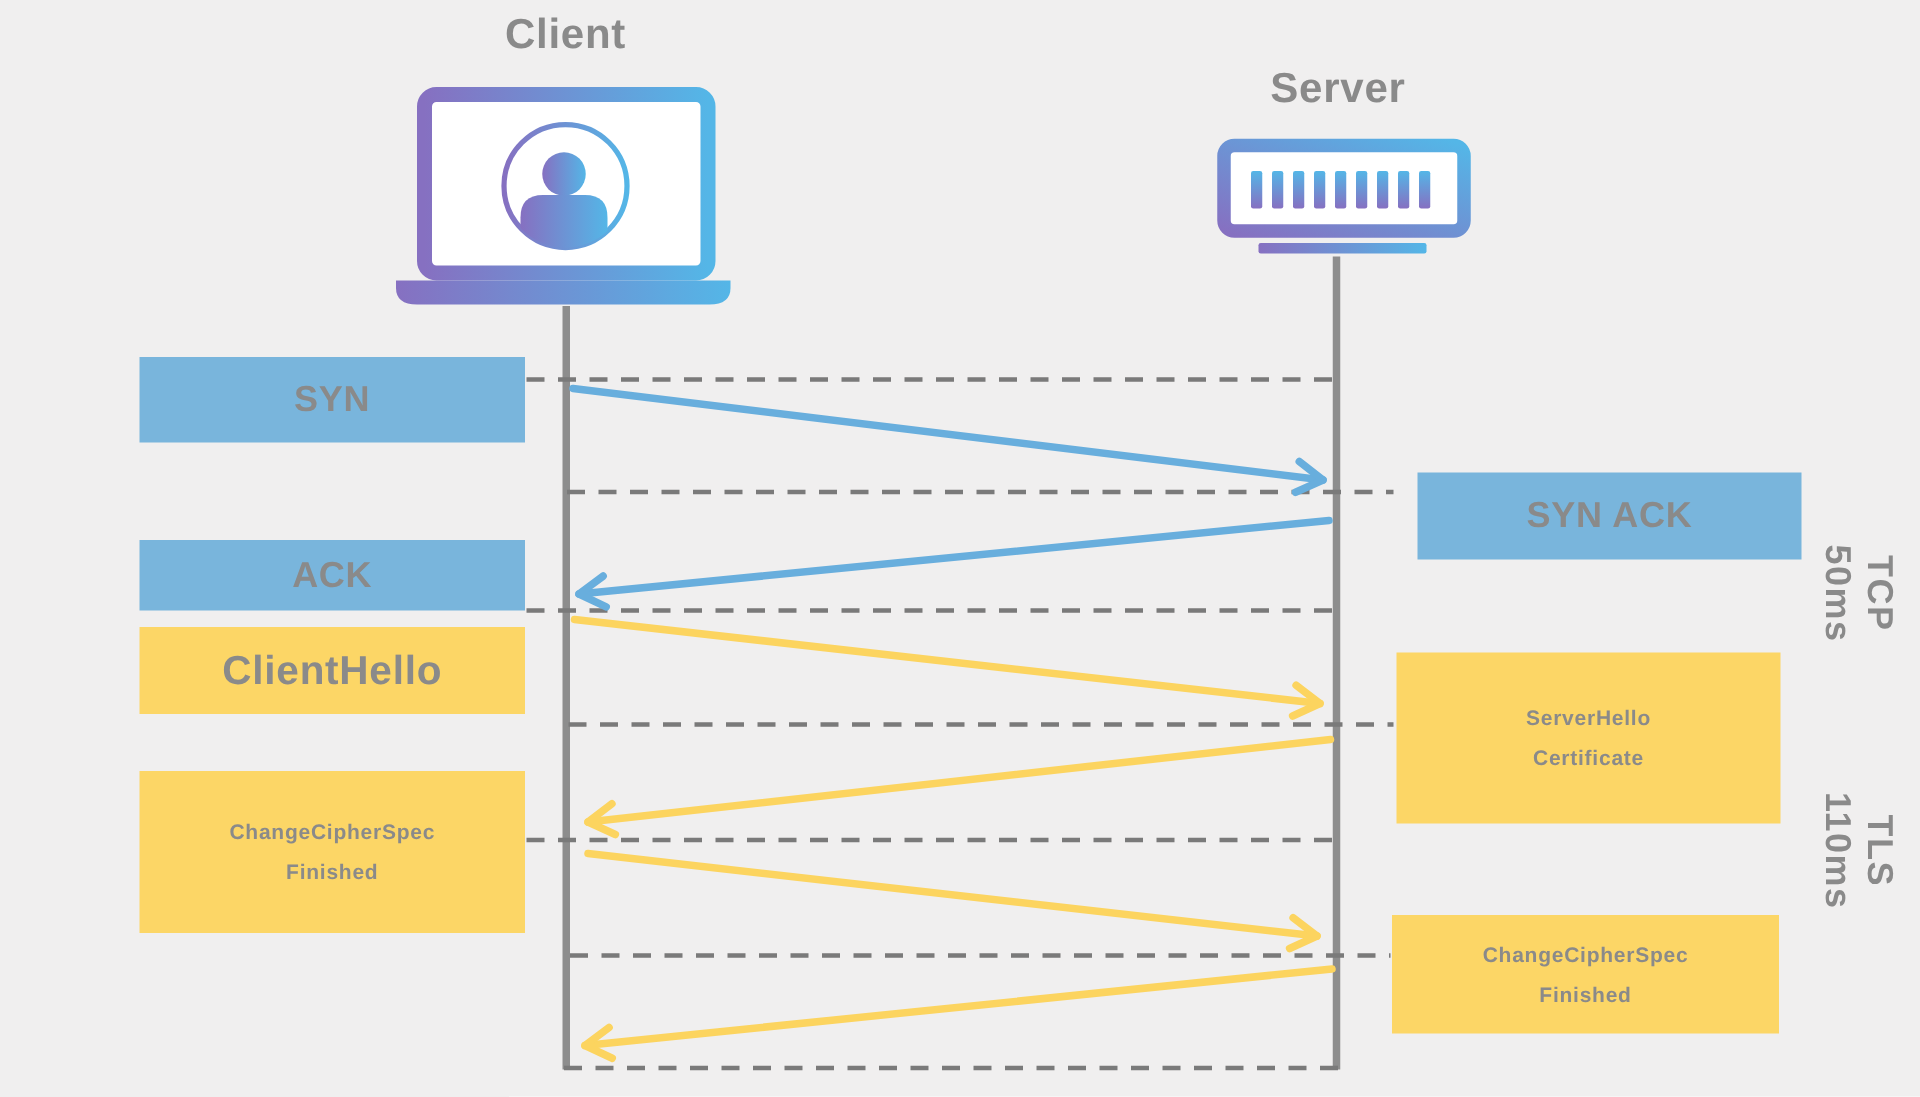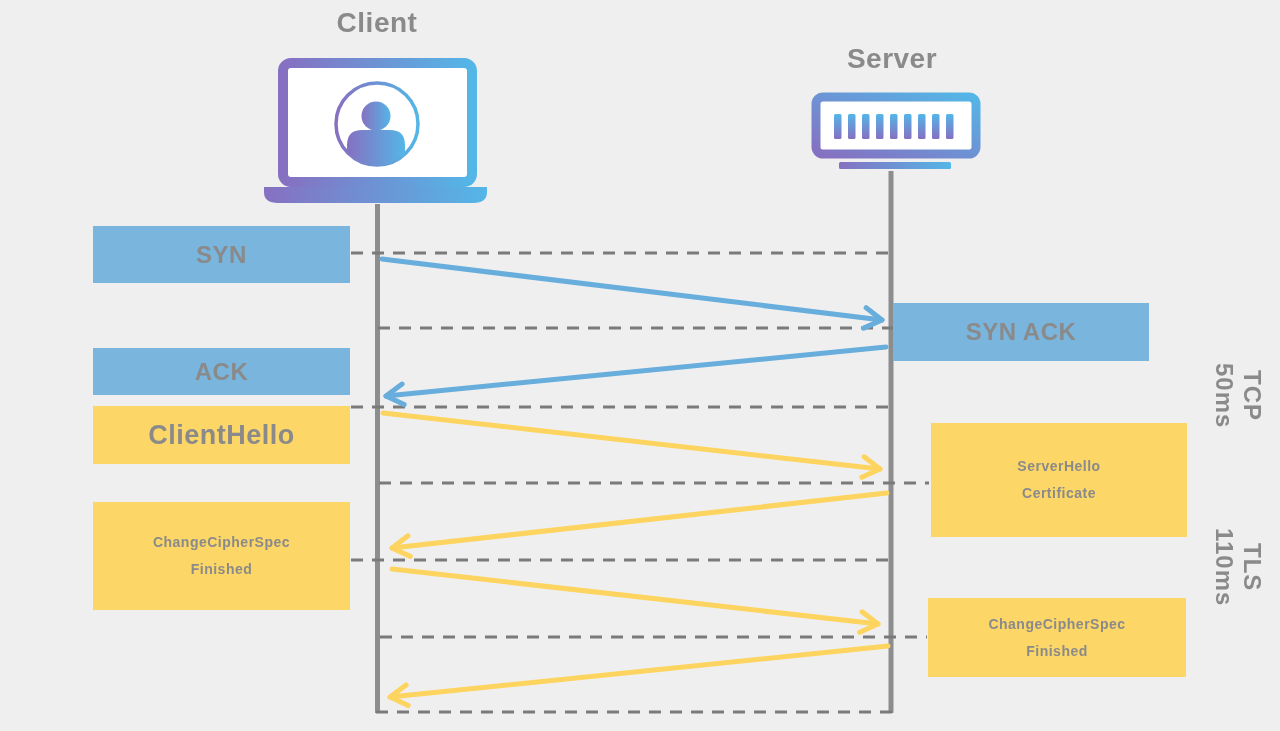--- a/index.html
+++ b/index.html
@@ -24,20 +24,21 @@
   .msg {
     position: absolute;
     display: flex;
     flex-direction: column;
     justify-content: center;
     align-items: center;
     font-weight: bold;
     letter-spacing: 0.5px;
     color: var(--label-text, #8a8a8a);
     text-align: right;
+    margin-top: 12px;
   }
   .msg.tcp { background: var(--tcp-box, #79b5dc); font-size: 24px; }
   .msg.tls { background: var(--tls-box, #fcd666); font-size: 27px; }
   .msg.tls.multi { font-size: 14px; line-height: 27px; }
   .phase {
     position: absolute;
     writing-mode: vertical-rl;
     font-size: 24px;
     font-weight: bold;
     letter-spacing: 1px;
@@ -135,21 +136,21 @@
     <span>ACK</span>
   </div>
   <div class="msg tls" style="left:93px; top:406px; width:257px; height:58px;">
     <span>ClientHello</span>
   </div>
   <div class="msg tls multi" style="left:93px; top:502px; width:257px; height:108px;">
     <span>ChangeCipherSpec</span>
     <span>Finished</span>
   </div>
 
-  <div class="msg tcp" style="left:893px; top:303px; width:256px; height:58px;">
+  <div class="msg tcp" style="left:945px; top:303px; width:256px; height:58px;">
     <span>SYN ACK</span>
   </div>
   <div class="msg tls multi" style="left:931px; top:423px; width:256px; height:114px;">
     <span>ServerHello</span>
     <span>Certificate</span>
   </div>
   <div class="msg tls multi" style="left:928px; top:598px; width:258px; height:79px;">
     <span>ChangeCipherSpec</span>
     <span>Finished</span>
   </div>

